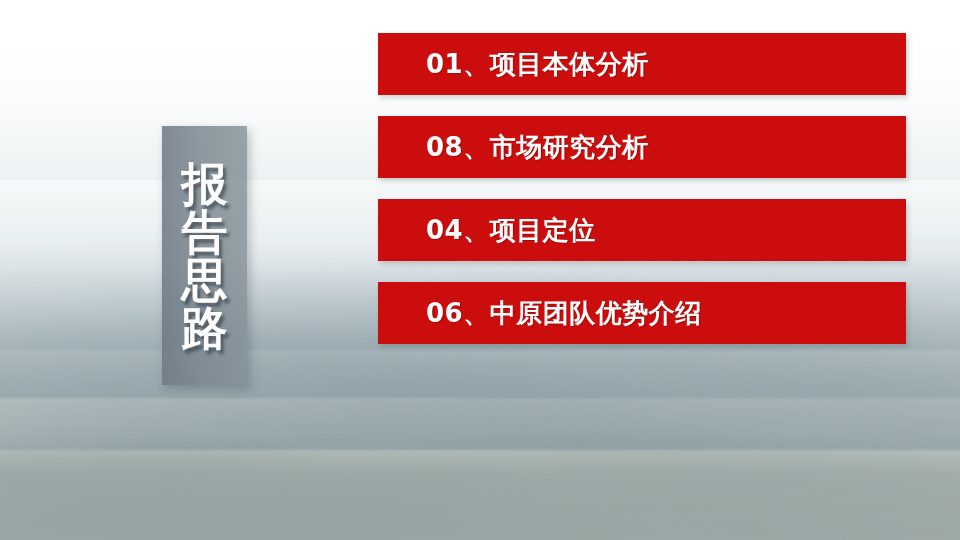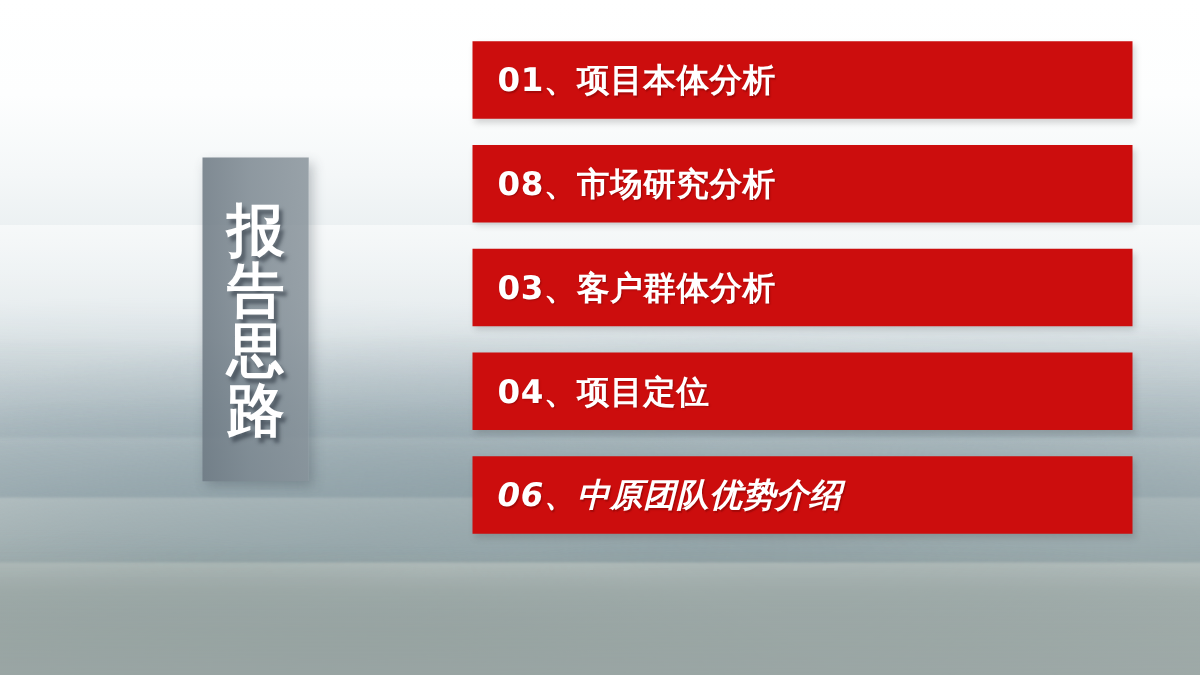--- a/index.html
+++ b/index.html
@@ -128,28 +128,28 @@
   }
   .bar {
     position: relative;
     height: 62px;
     background: #cc0d0d;
     margin-bottom: 21px;
     display: flex;
     align-items: center;
     box-shadow: 2px 3px 5px rgba(70,70,70,0.22);
   }
-  .bar:last-child { margin-bottom: 0; font-style: italic; }
+  .bar:last-child { margin-bottom: 0; }
   .bar-label {
     color: #ffffff;
     font-size: 26px;
     font-weight: bold;
     letter-spacing: 0.5px;
     white-space: nowrap;
-    padding-left: 20px;
+    padding-left: 48px;
     font-family: "DejaVu Sans", "Liberation Sans", sans-serif;
     text-shadow: 1px 1px 1px rgba(90,0,0,0.35);
   }
   .bar.indent .bar-label { }
 </style>
 </head>
 <body>
 
 <div id="slide">
 
@@ -170,23 +170,20 @@
     </div>
   </div>
 
   <div class="bars">
     <div class="bar">
       <span class="bar-label">01、项目本体分析</span>
     </div>
     <div class="bar">
       <span class="bar-label">08、市场研究分析</span>
     </div>
-    <div class="bar">
-      <span class="bar-label">03、客户群体分析</span>
-    </div>
     <div class="bar indent">
       <span class="bar-label">04、项目定位</span>
     </div>
     <div class="bar indent">
       <span class="bar-label">06、中原团队优势介绍</span>
     </div>
   </div>
 
 </div>
 

